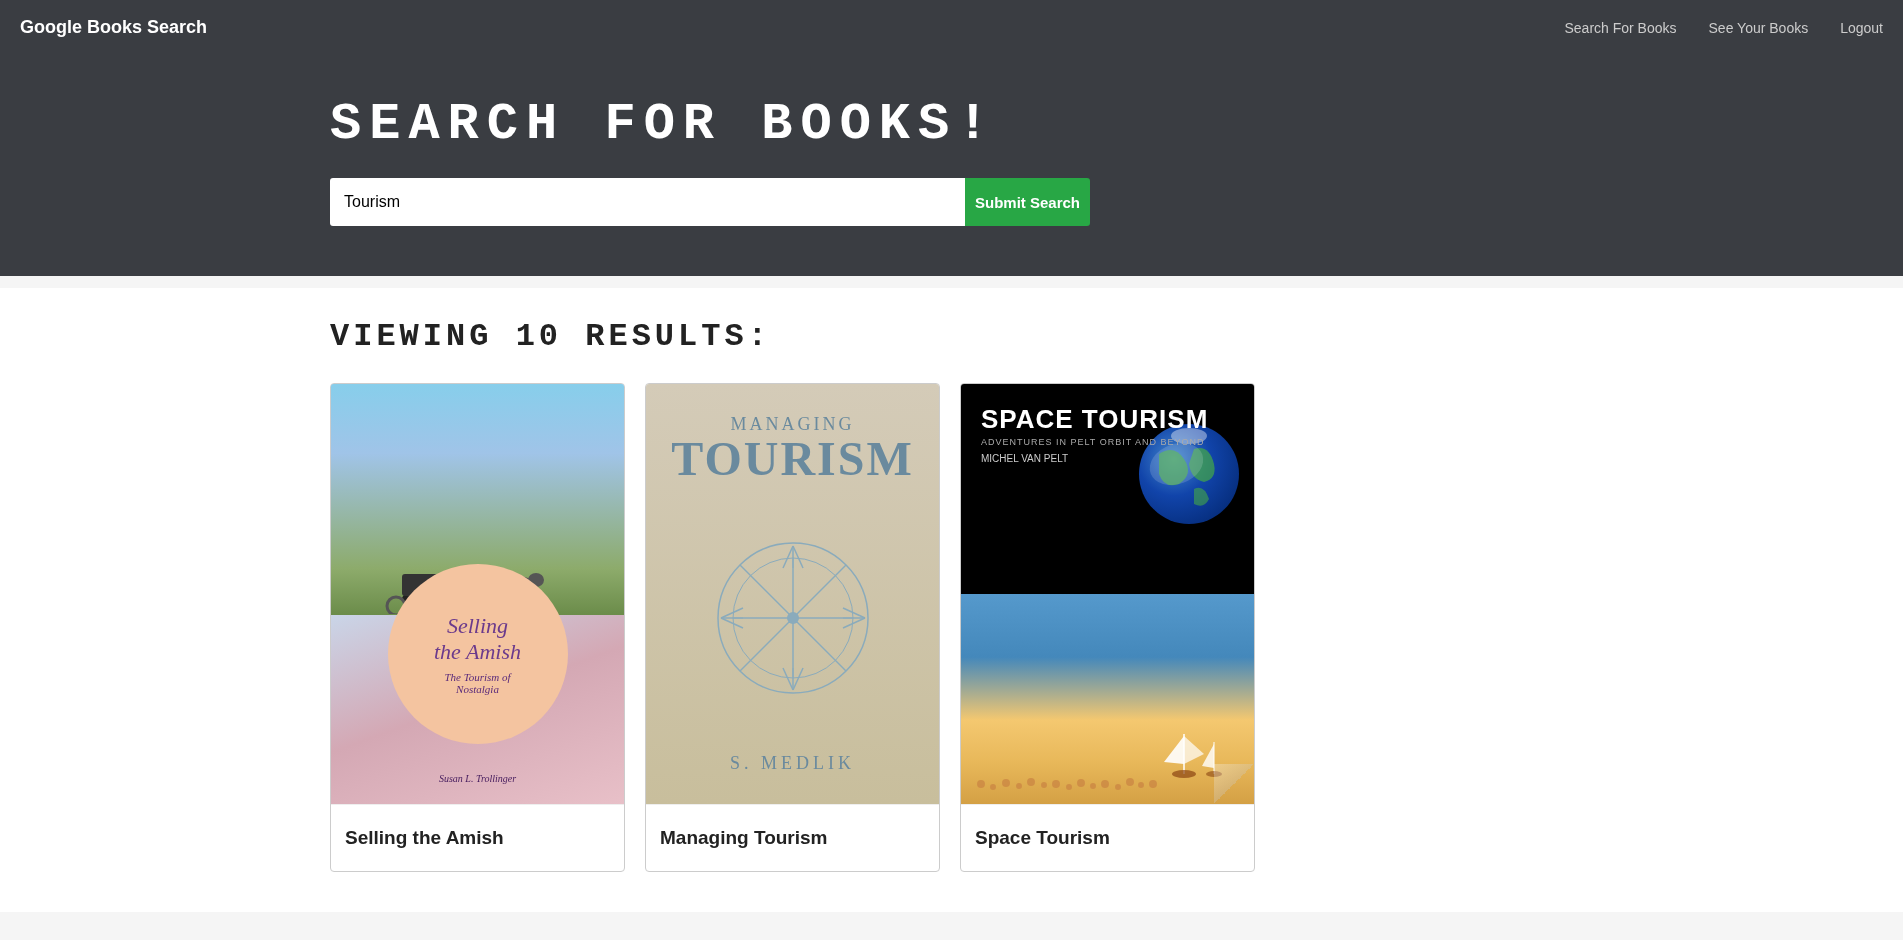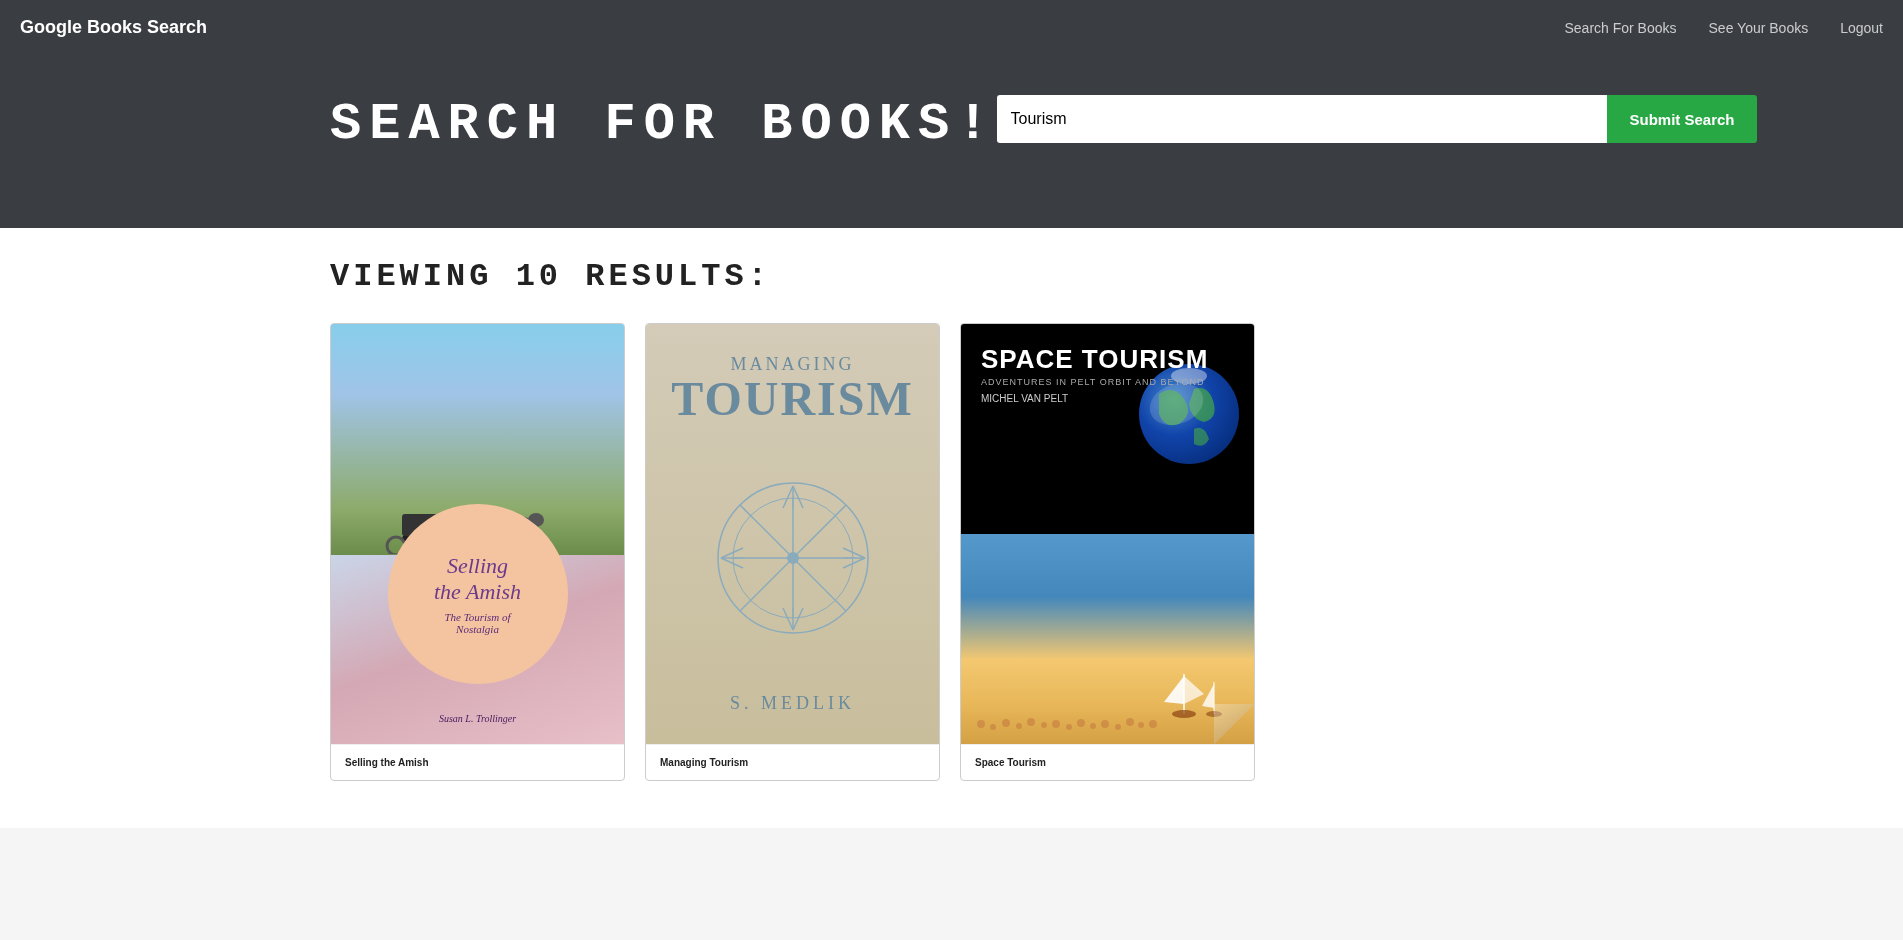--- a/index.html
+++ b/index.html
@@ -42,21 +42,21 @@
       text-decoration: none;
       font-size: 14px;
       cursor: pointer;
     }
 
     
     .search-banner {
       background: #3a3d42;
       padding: 40px 20px 50px 20px;
       display: flex;
-      flex-direction: row;
+      flex-direction: column;
       align-items: flex-start;
       padding-left: 330px;
     }
 
     .search-title {
       font-family: 'Courier New', Courier, monospace;
       font-size: 52px;
       font-weight: bold;
       color: #ffffff;
       letter-spacing: 8px;
@@ -77,36 +77,37 @@
       padding: 0 14px;
       font-size: 16px;
       border: none;
       outline: none;
       background: #ffffff;
       border-radius: 3px 0 0 3px;
     }
 
     .search-button {
       height: 48px;
-      padding: 0 22px;
+      padding: 0 10px;
       background: #28a745;
       color: #ffffff;
       border: none;
       font-size: 15px;
       font-weight: bold;
       cursor: pointer;
       border-radius: 0 3px 3px 0;
       white-space: nowrap;
     }
 
     
     .main-content {
       background: #ffffff;
       padding: 30px 330px 40px 330px;
       min-height: 600px;
+      margin-top: 12px;
     }
 
     .results-heading {
       font-family: 'Courier New', Courier, monospace;
       font-size: 32px;
       font-weight: bold;
       letter-spacing: 4px;
       color: #222222;
       margin-bottom: 28px;
       text-transform: uppercase;
@@ -166,22 +167,22 @@
       height: 100%;
       display: flex;
       flex-direction: column;
       align-items: flex-start;
       justify-content: flex-start;
       padding: 20px;
       position: relative;
     }
 
     .book-title-label {
-      padding: 12px 14px;
-      font-size: 10px;
+      padding: 22px 14px;
+      font-size: 19px;
       font-weight: bold;
       color: #222222;
       border-top: 1px solid #eeeeee;
     }
 
     
     .selling-house {
       position: absolute;
       top: 0; left: 0; right: 0;
       height: 55%;

